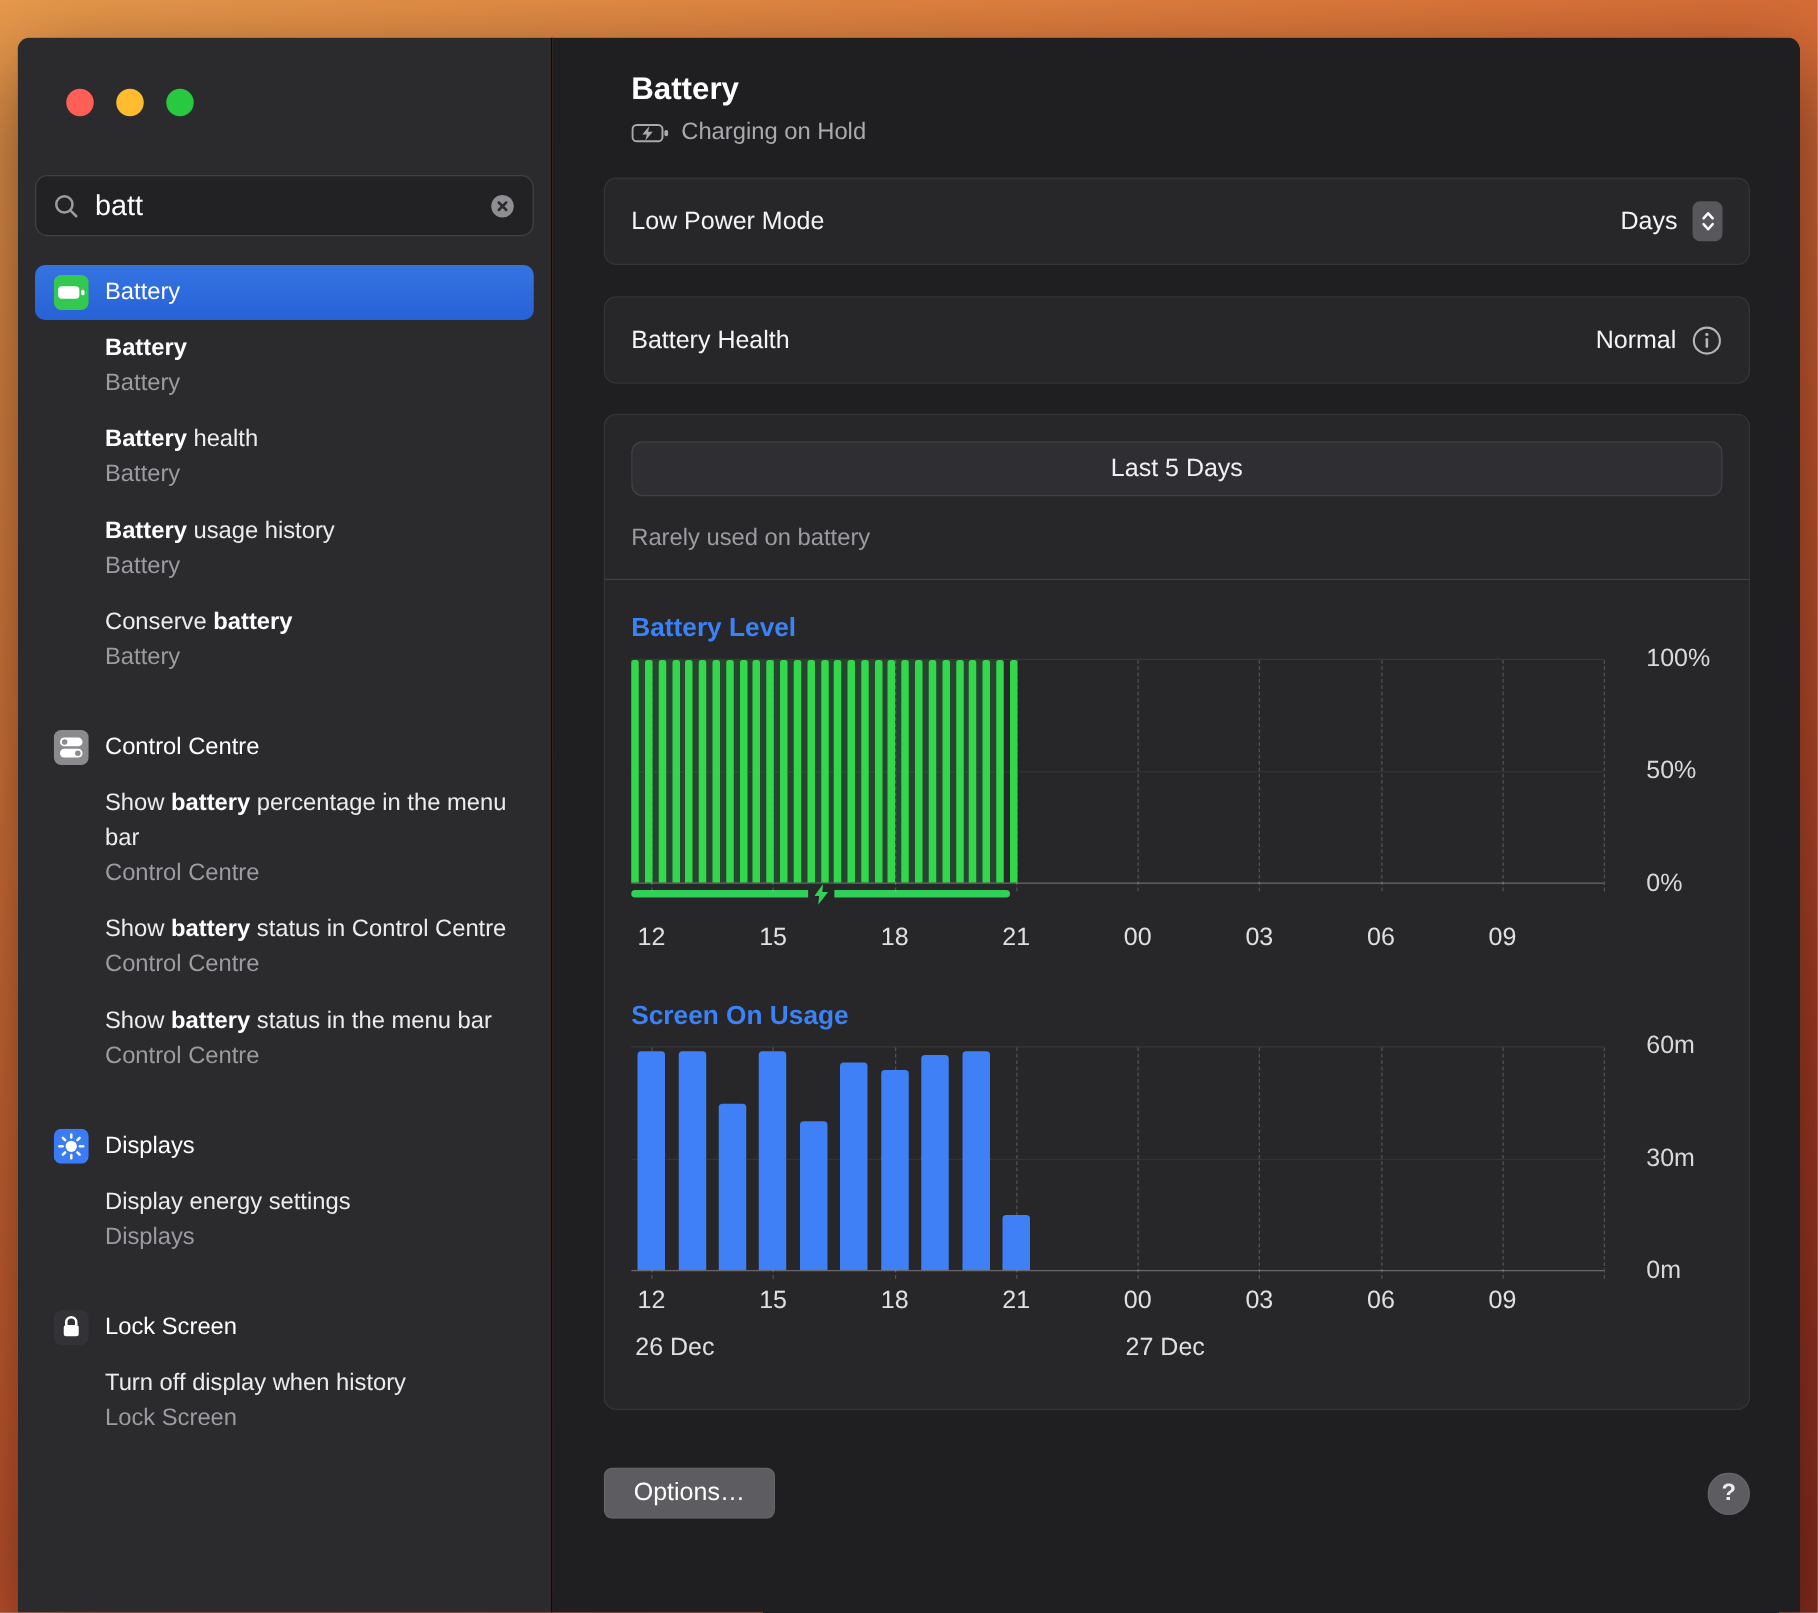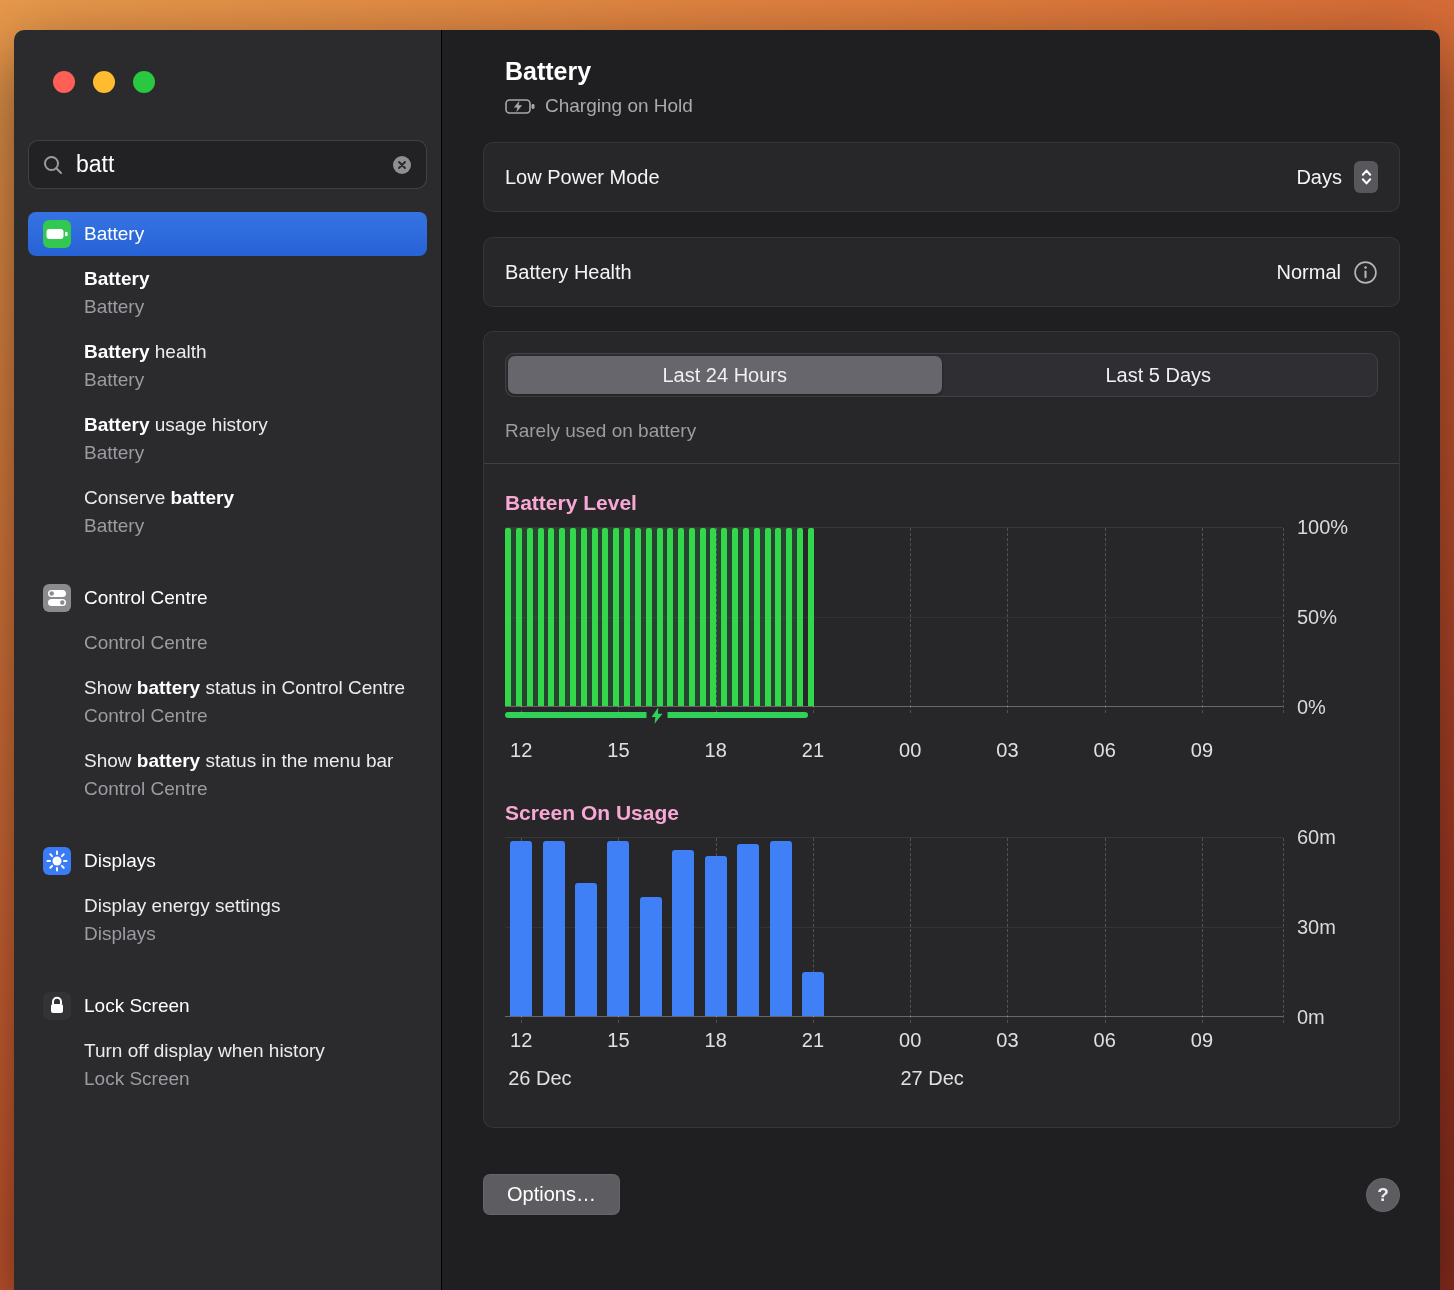--- a/index.html
+++ b/index.html
@@ -48,34 +48,34 @@
   .big-card{margin-top:24px;padding:21px 21px 30px 21px;}
   .segmented{display:flex;background:#2f2f33;border:1px solid rgba(255,255,255,.09);
     border-radius:9px;padding:2px;height:44px;}
   .segment{flex:1;display:flex;align-items:center;justify-content:center;font-size:20px;
     color:#f0f0f2;border-radius:7px;cursor:pointer;}
   .segment.selected{background:#66666c;box-shadow:0 1px 3px rgba(0,0,0,.4);}
   .usage-summary{margin-top:23px;}
   .summary-title{font-size:22px;color:#fff;}
   .summary-sub{margin-top:7px;font-size:19px;color:#9b9ba1;}
   .divider{height:1px;background:rgba(255,255,255,.12);margin:21px -21px 0 -21px;}
-  .chart-heading{margin:27px 0 12px 0;font-size:21px;font-weight:700;color:#f9a8d4;}
+  .chart-heading{margin:27px 0 12px 0;font-size:21px;font-weight:700;color:#3b82f6;}
   .chart{position:relative;padding-right:95px;}
   .plot{position:relative;height:180px;border-top:1px solid rgba(255,255,255,.08);
     border-bottom:1px solid rgba(255,255,255,.30);}
   .plot::before{content:"";position:absolute;left:0;right:0;top:50%;
     border-top:1px solid rgba(255,255,255,.06);}
   .gridline{position:absolute;top:0;bottom:-7px;width:0;
     border-left:1px dashed rgba(255,255,255,.20);z-index:1;}
   .overlay{position:absolute;top:0;bottom:0;background:rgba(50,215,75,.16);z-index:0;}
   .bar{position:absolute;bottom:0;z-index:2;}
   .bar.green{background:#32d74b;border-radius:2px 2px 0 0;}
   .bar.blue{background:#3f80f7;border-radius:3px 3px 0 0;}
   .ylabels{position:absolute;top:0;right:0;width:85px;height:180px;}
-  .ylabel{position:absolute;left:4px;transform:translateY(-50%);font-size:20px;color:#d9d9dc;}
+  .ylabel{position:absolute;left:24px;transform:translateY(-50%);font-size:20px;color:#d9d9dc;}
   .charge-strip{position:relative;height:20px;}
   .charge-line{position:absolute;top:5px;height:6px;background:#30d158;border-radius:3px;}
   .bolt-wrap{position:absolute;top:0;transform:translateX(-50%);background:#27272a;
     padding:0 5px;display:flex;z-index:3;}
   .xlabels{position:relative;height:28px;margin-top:12px;}
   .xlabel{position:absolute;transform:translateX(-50%);font-size:20px;color:#e0e0e3;white-space:nowrap;}
   .dates{position:relative;height:30px;margin-top:10px;}
   .date-label{position:absolute;font-size:20px;color:#e0e0e3;white-space:nowrap;}
   .footer{margin-top:46px;display:flex;justify-content:space-between;align-items:center;gap:25px;}
   .options-btn{background:#5c5c61;border:1px solid rgba(255,255,255,.06);border-radius:7px;
@@ -144,20 +144,21 @@
               <rect width="28" height="28" rx="6" fill="#8a8a8f"></rect>
               <rect x="5" y="6" width="18" height="7" rx="3.5" fill="#fff"></rect>
               <circle cx="8.7" cy="9.5" r="2.2" fill="#8a8a8f"></circle>
               <rect x="5" y="15" width="18" height="7" rx="3.5" fill="#fff"></rect>
               <circle cx="19.3" cy="18.5" r="2.2" fill="#8a8a8f"></circle>
             </svg>
           </span>
           <span>Control Centre</span>
         </div>
         <div class="result-entry">
+          <div class="entry-title">Show <b>battery</b> percentage in the menu bar</div>
           <div class="entry-sub">Control Centre</div>
         </div>
         <div class="result-entry">
           <div class="entry-title">Show <b>battery</b> status in Control Centre</div>
           <div class="entry-sub">Control Centre</div>
         </div>
         <div class="result-entry">
           <div class="entry-title">Show <b>battery</b> status in the menu bar</div>
           <div class="entry-sub">Control Centre</div>
         </div>
@@ -236,21 +237,20 @@
               <circle cx="12" cy="12" r="10" stroke="#b4b4b9" stroke-width="1.6" fill="none"></circle>
               <circle cx="12" cy="7.2" r="1.3" fill="#b4b4b9"></circle>
               <rect x="11" y="10" width="2" height="7.6" rx="1" fill="#b4b4b9"></rect>
             </svg>
         </span>
       </span>
     </section>
 
     <section class="card big-card">
       <div class="segmented">
-        <div class="segment selected">Last 24 Hours</div>
         <div class="segment">Last 5 Days</div>
       </div>
 
       <div class="usage-summary">
         <div class="summary-sub">Rarely used on battery</div>
       </div>
 
       <div class="divider"></div>
 
       <h3 class="chart-heading">Battery Level</h3>

